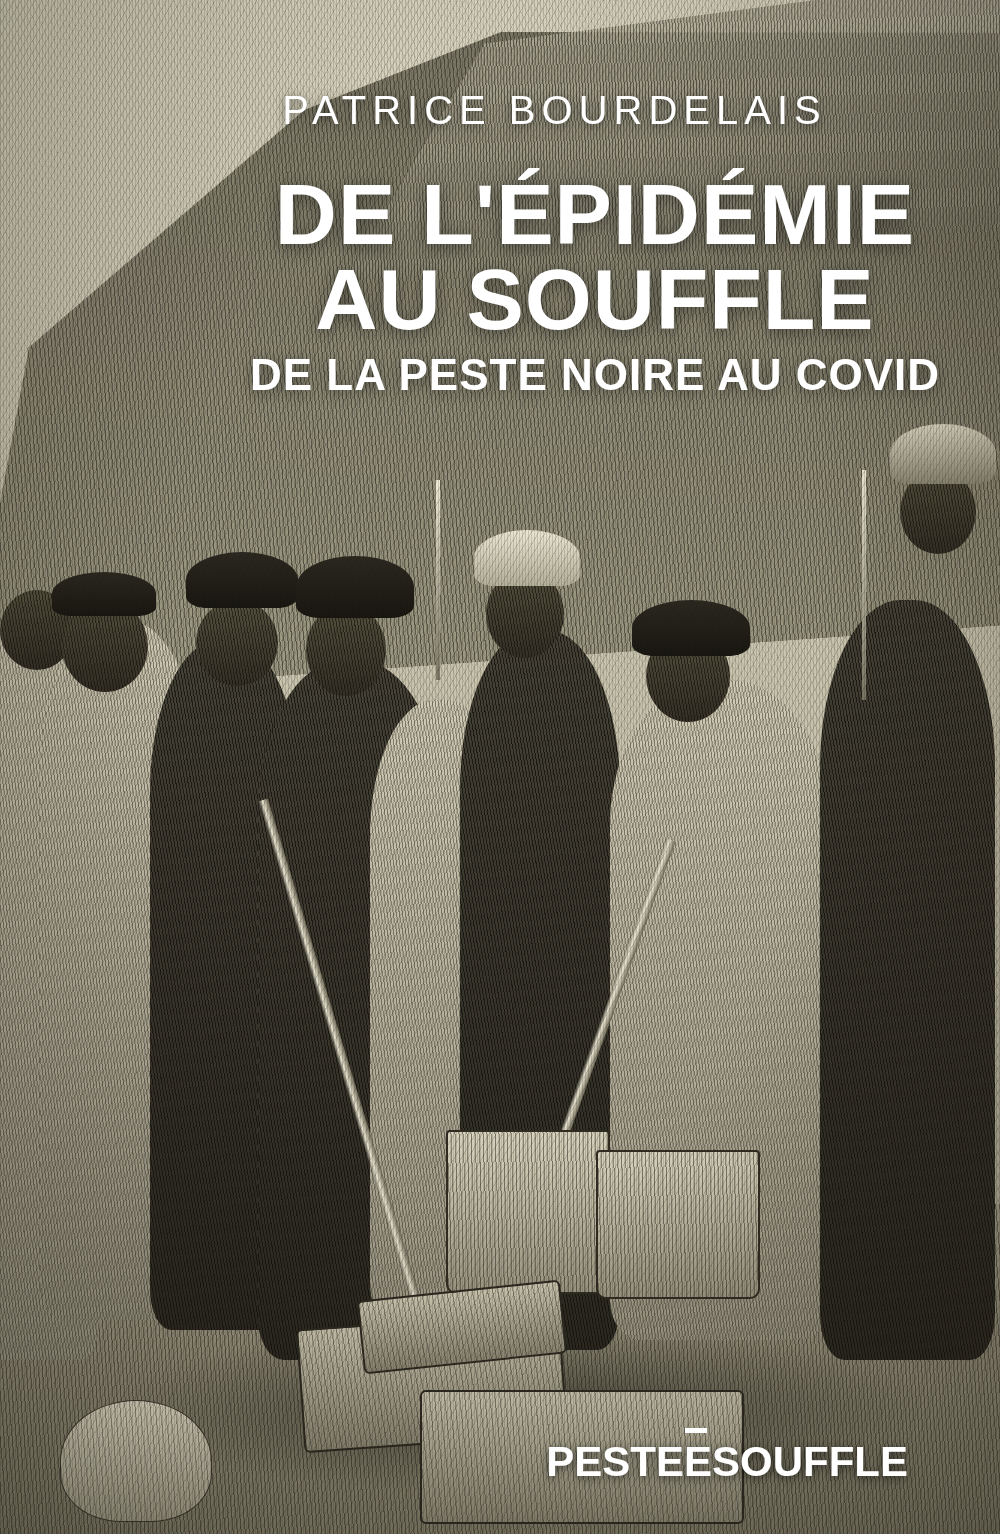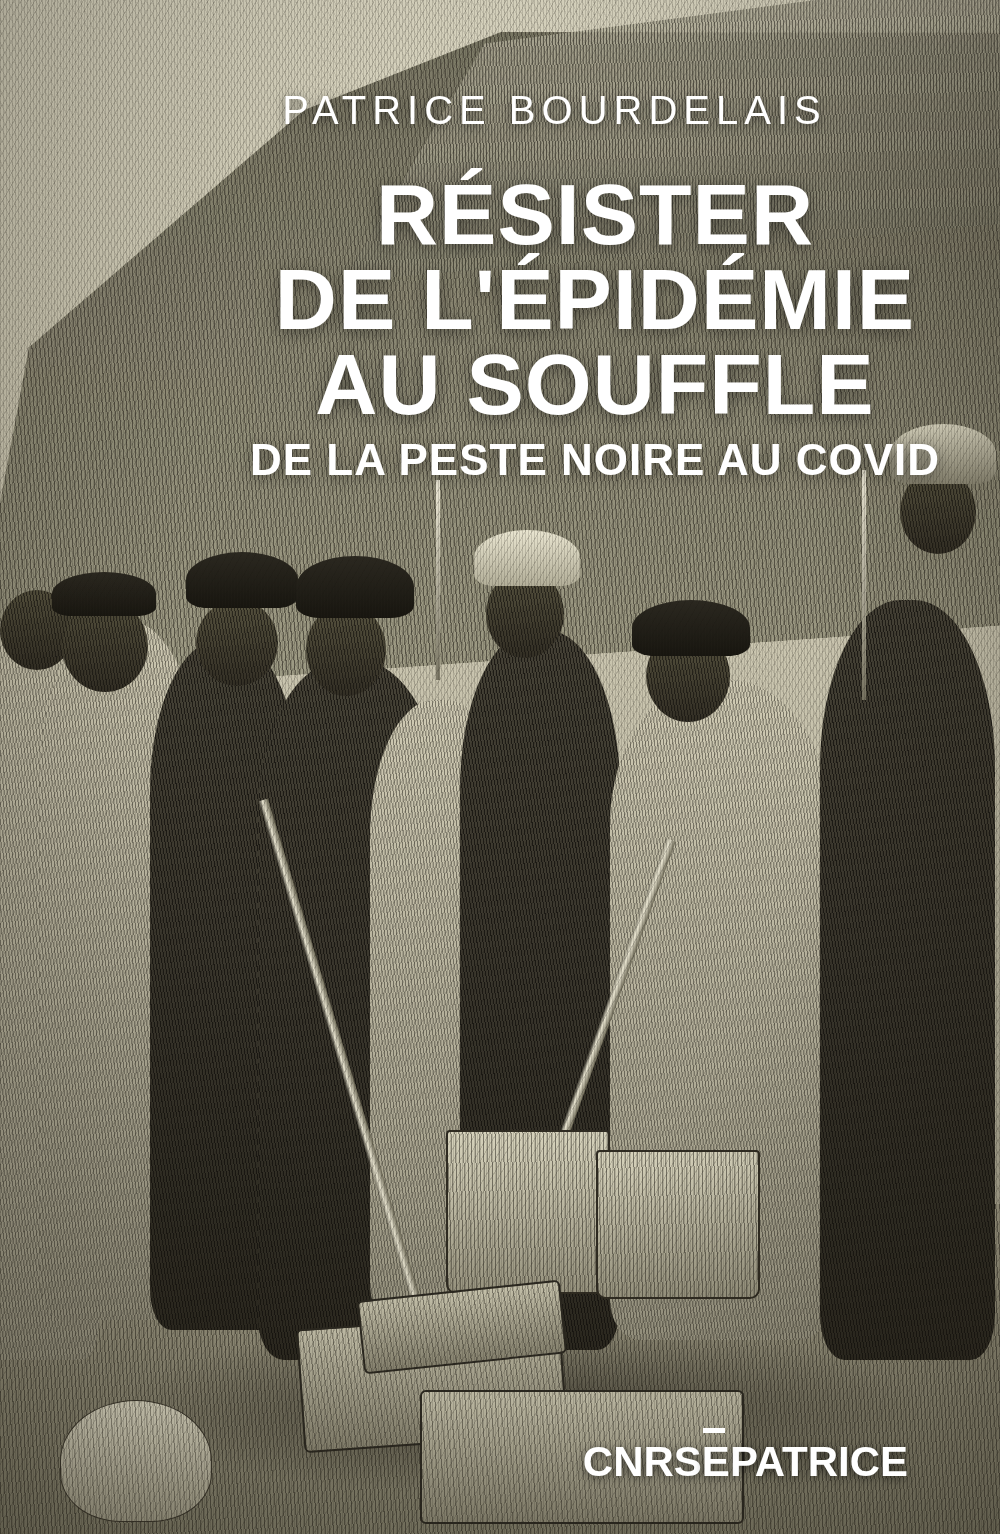--- a/index.html
+++ b/index.html
@@ -287,25 +287,24 @@
 
   <div class="sack" style="left:60px; top:1400px; width:150px; height:120px;"></div>
 
   <div class="hatch-fine"></div>
   <div class="hatch-cross"></div>
   <div class="vignette"></div>
 
   <div class="author">PATRICE BOURDELAIS</div>
 
   <div class="title-block">
-    <div class="title-line">RÉSISTER</div>
     <div class="title-line">DE L'ÉPIDÉMIE</div>
     <div class="title-line">AU SOUFFLE</div>
     <div class="subtitle">DE LA PESTE NOIRE AU COVID</div>
   </div>
 
   <div class="publisher">
-    <span>CNRS</span>
+    <span>PESTE</span>
       <span class="mark">E</span>
-      <span>PATRICE</span>
+      <span>SOUFFLE</span>
   </div>
 
 </div>
 
 </body></html>

